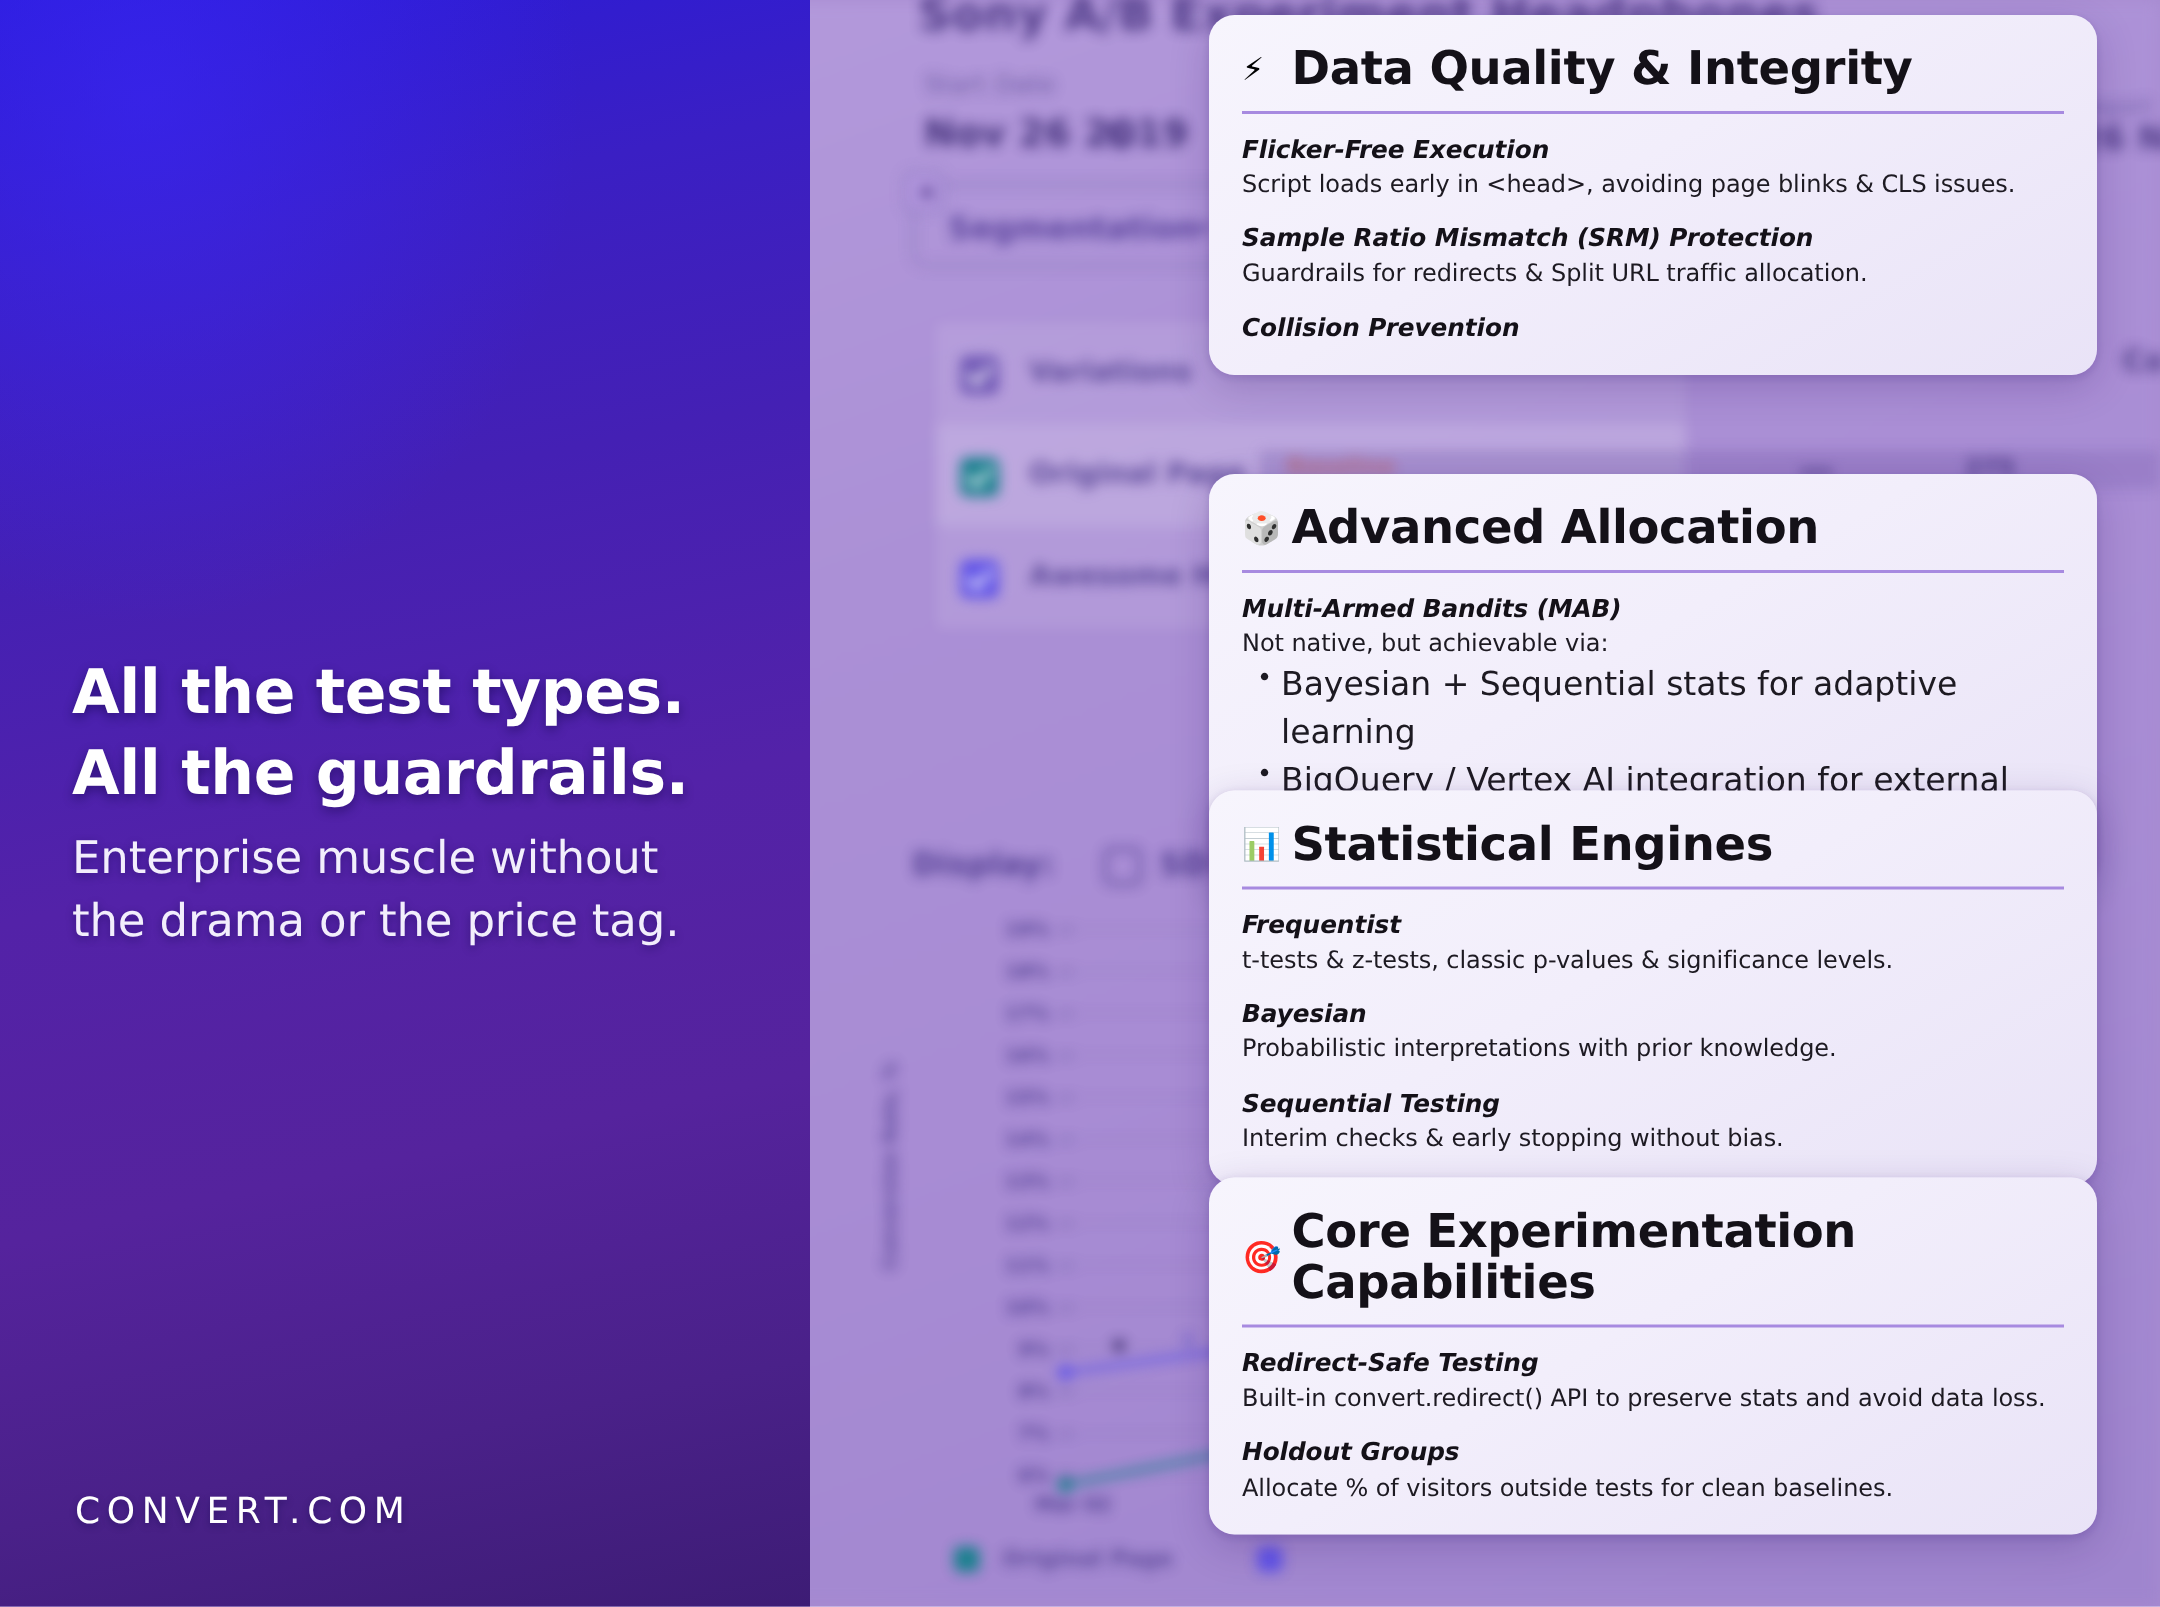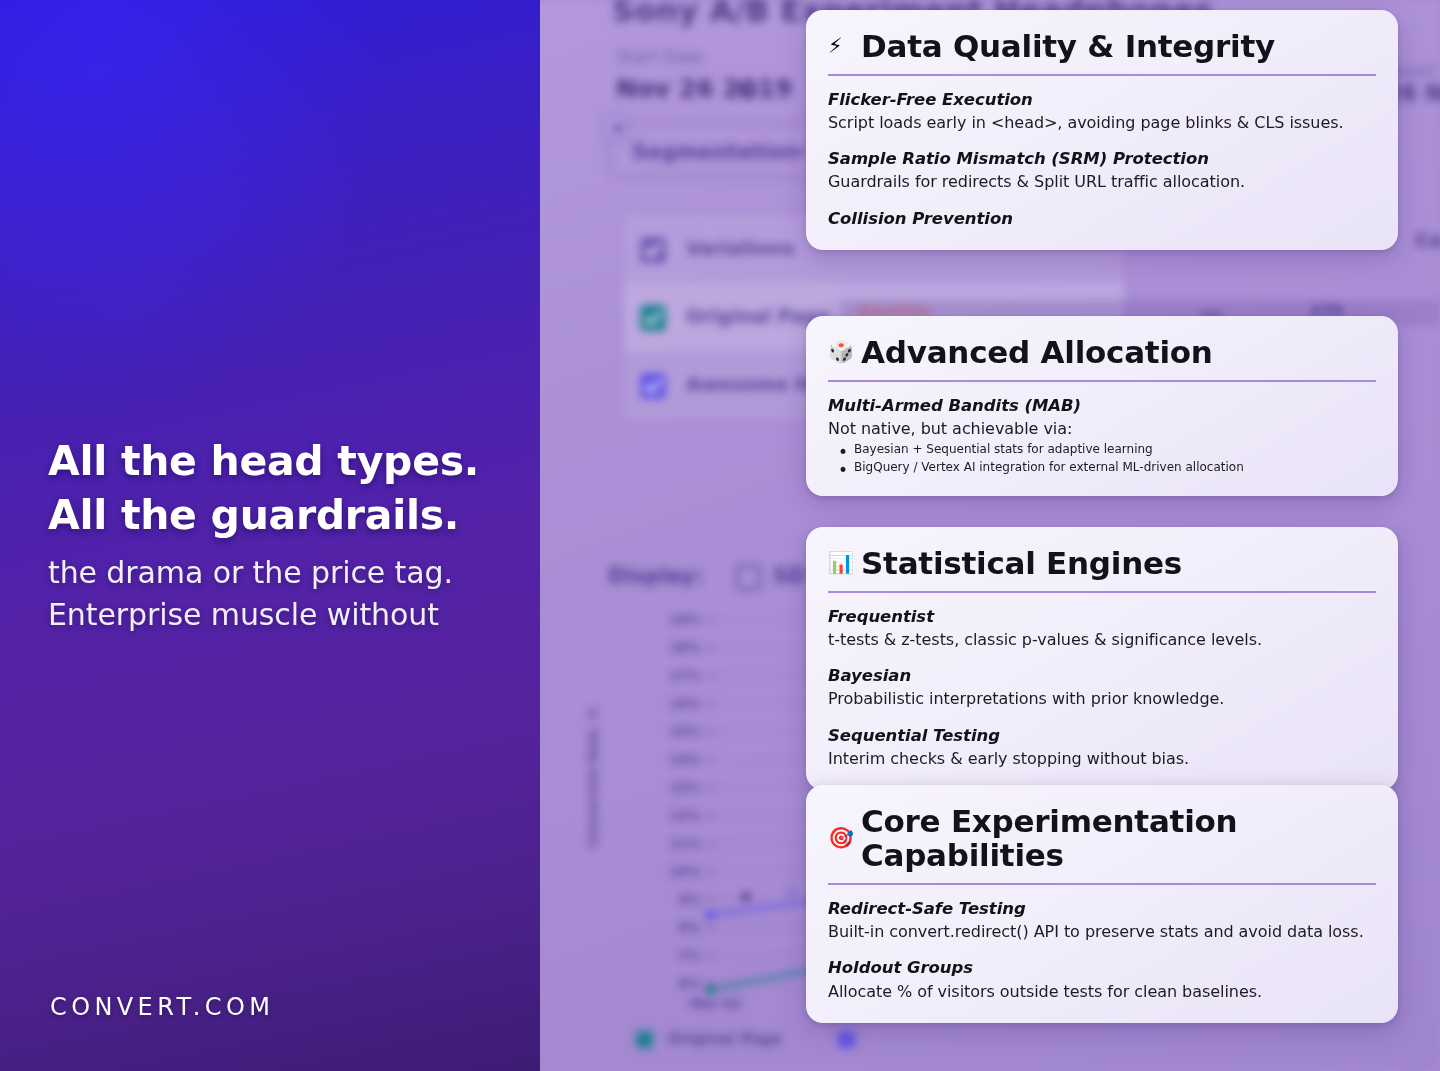--- a/index.html
+++ b/index.html
@@ -194,21 +194,21 @@
   .feat-title {
     font-size: 16.5px; font-weight: 700; color: #141118;
     line-height: 1.35; letter-spacing: -.05px; font-style: italic;
   }
   .feat-desc {
     font-size: 16px; font-weight: 400; color: #1d1a22;
     line-height: 1.45; letter-spacing: -.05px;
   }
   .feat-bullets { list-style: none; margin-top: 1px; }
   .feat-bullets li {
-    font-size: 12px; color: #1d1a22; line-height: 1.45;
+    font-size: 22px; color: #1d1a22; line-height: 1.45;
     padding-left: 26px; position: relative;
   }
   .feat-bullets li::before {
     content: "•"; position: absolute; left: 10px; top: -1px;
     font-size: 17px; color: #1d1a22;
   }
 
   #card-0 { top: 10px; }
   #card-1 { top: 316px; }
   #card-2 { top: 527px; }
@@ -306,26 +306,26 @@
 
     <div class="bg-tablerow"></div>
     <div class="bg-baseline">Baseline</div>
     <div class="bg-dash"></div>
     <div class="bg-275">275</div>
   </div>
 
   <div class="left-panel"></div>
   <div class="panel-content">
     <div class="headline">
-      <div>All the head types.</div>
+      <div>All the test types.</div>
       <div>All the guardrails.</div>
     </div>
     <div class="subhead">
+      <div>Enterprise muscle without</div>
       <div>the drama or the price tag.</div>
-      <div>Enterprise muscle without</div>
     </div>
     <div class="brand">CONVERT.COM</div>
   </div>
 
   <div class="card" id="card-0">
     <div class="card-header">
       <span class="card-emoji">⚡</span>
       <span class="card-title">Data Quality &amp; Integrity</span>
     </div>
     <div class="card-divider"></div>

